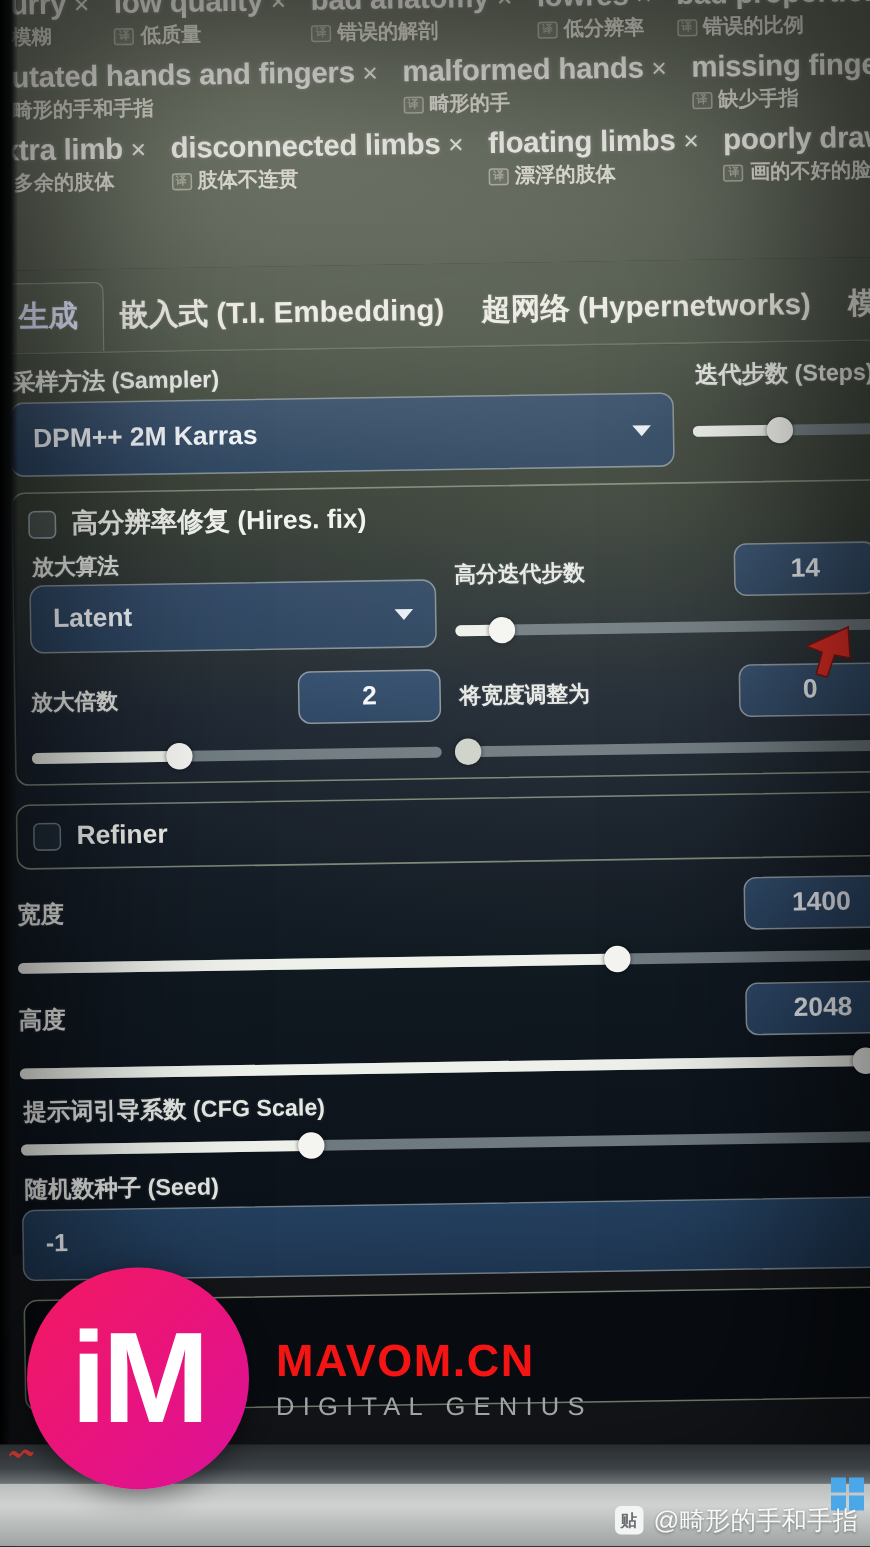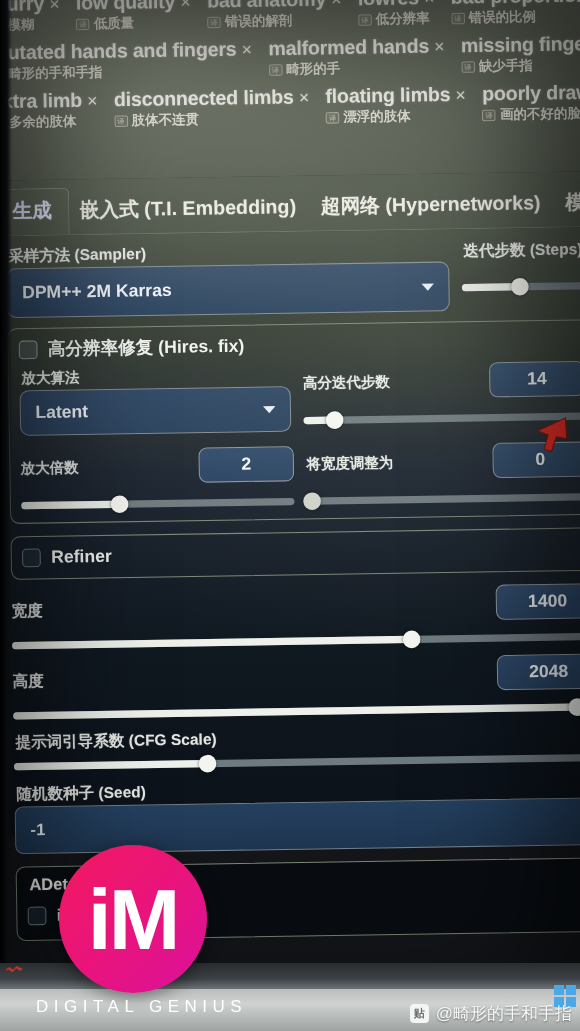--- a/index.html
+++ b/index.html
@@ -179,36 +179,36 @@
     background: linear-gradient(180deg, #24405f 0%, #1e3550 100%);
     border: 1px solid #70808e; border-radius: 8px;
     display: flex; align-items: center; padding: 0 14px;
     color: #eef2f7; font-size: 16px; font-weight: bold;
   }
 
   
   #cursor { position: absolute; left: 526px; top: 418px; z-index: 55; }
 
   
-  #wm { position: absolute; left: 18px; top: 845px; z-index: 70; display: flex; align-items: center; flex-direction: column; }
+  #wm { position: absolute; left: 18px; top: 845px; z-index: 70; display: flex; align-items: center; }
   #wm-circle {
     width: 148px; height: 148px; border-radius: 50%;
     background: linear-gradient(135deg, #f2195f 0%, #e8137e 55%, #d9119b 100%);
     display: flex; align-items: center; justify-content: center;
     color: #fff; font-size: 86px; font-weight: bold;
     letter-spacing: -3px; line-height: 1;
     box-shadow: 0 4px 18px rgba(0,0,0,0.45);
   }
   #wm-text { margin-left: 18px; display: flex; flex-direction: column; }
   #wm-main {
     font-size: 30px; font-weight: bold; color: #f41414;
     letter-spacing: 1px; line-height: 1.1;
   }
   #wm-sub {
-    font-size: 17px; color: #ffffff; letter-spacing: 5.5px;
+    font-size: 17px; color: #a3a3a3; letter-spacing: 5.5px;
     margin-top: 5px; line-height: 1.1;
   }
 
   #bottombar {
     position: absolute; left: 0; bottom: 0; width: 580px; height: 42px;
     background: linear-gradient(180deg, #b9bdbc 0%, #cfd2d1 35%, #9ea3a2 100%);
     z-index: 68;
   }
   #strip {
     position: absolute; left: 0; bottom: 42px; width: 580px; height: 26px;
@@ -495,20 +495,21 @@
   <div id="vignette"></div>
   <div id="bezel-left"></div>
 
   <div id="strip"></div>
   <div id="bottombar"></div>
   <div id="scribble">〰</div>
 
   <div id="wm">
     <div id="wm-circle">iM</div>
     <div id="wm-text">
+      <div id="wm-main">MAVOM.CN</div>
       <div id="wm-sub">DIGITAL GENIUS</div>
     </div>
   </div>
 
   <div id="win-logo">
     <i></i>
       <i></i>
       <i></i>
       <i></i>
   </div>

